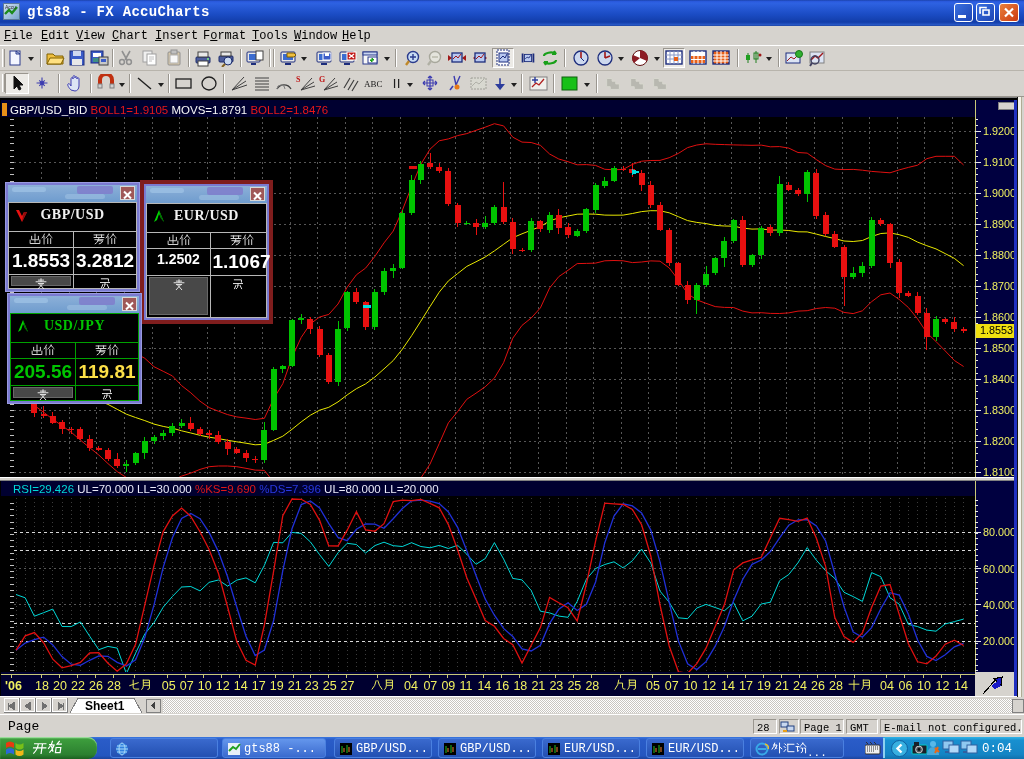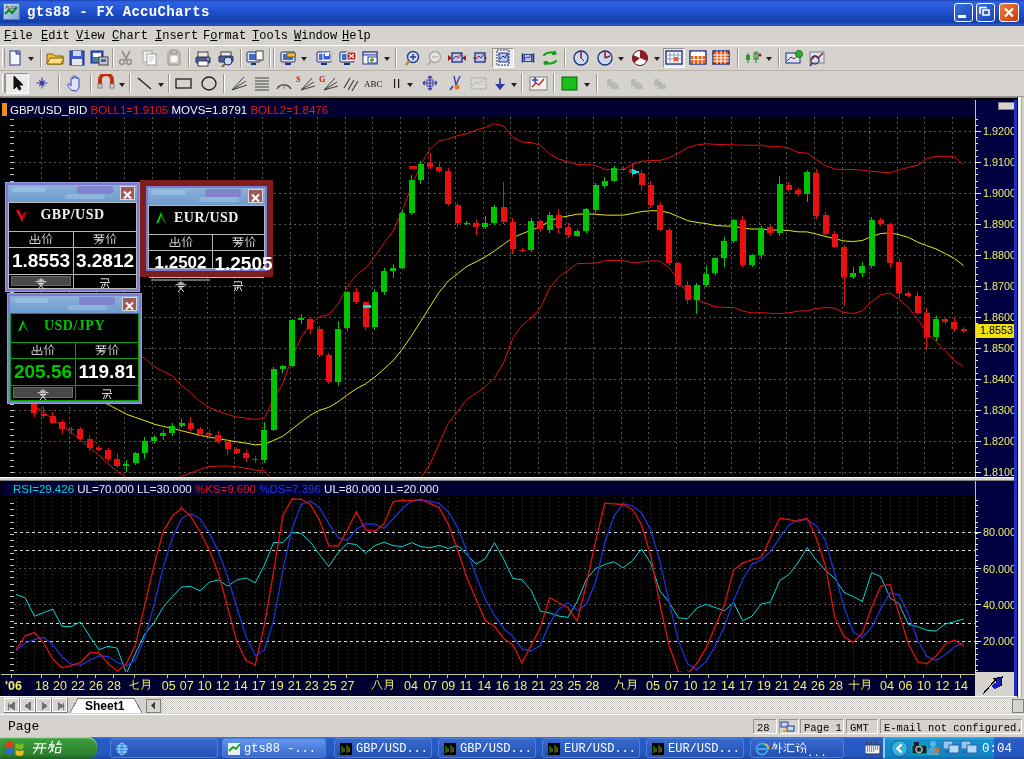--- a/index.html
+++ b/index.html
@@ -1123,21 +1123,21 @@
     <rect x="163" y="602" width="849" height="14" fill="url(#hatch)"></rect>
     <defs>
       <pattern id="hatch" width="2" height="2" patternUnits="userSpaceOnUse">
         <rect width="1" height="1" fill="#fff"></rect>
         <rect x="1" y="1" width="1" height="1" fill="#fff"></rect>
       </pattern>
     </defs>
     <rect x="1012" y="602" width="11" height="13" fill="#d6d3ce" stroke="#808080"></rect>
     <rect x="0" y="616" width="1024" height="1" fill="#f8f4e8"></rect>
   </svg>
-<div class="abs" style="left:140px;top:180px;width:133px;height:97px;background:#7a7ad0;border:6px solid #7f1d1d">
+<div class="abs" style="left:140px;top:180px;width:133px;height:144px;background:#7a7ad0;border:4px solid #7f1d1d">
     <div class="abs" style="left:2px;top:2px;right:2px;height:17px;background:linear-gradient(#8cb0d8,#6f9cce)">
       <div class="abs" style="left:4px;top:2px;width:34px;height:5px;background:#9cc0e4;border-radius:3px;opacity:.8"></div>
       <div class="abs" style="left:44%;top:9px;width:40px;height:5px;background:#98bce0;border-radius:3px;opacity:.7"></div>
       <div class="abs" style="right:24px;top:1px;width:36px;height:8px;background:#8080cc;border-radius:2px;opacity:.9"></div>
       <div class="abs" style="right:2px;top:1px;width:15px;height:14px;background:#a05858;border:1px solid #d8d8d8"><svg width="13" height="12">
           <path d="M3 2.5l7 7M10 2.5l-7 7" stroke="#fff" stroke-width="2"></path>
         </svg></div>
     </div>
     <div class="abs" style="left:2px;top:19px;right:2px;bottom:2px;background:#000;border:1px solid #b8b8b8">
       <div class="abs" style="left:5px;top:5px"><svg width="16" height="15">
@@ -1161,22 +1161,22 @@
         <span style="position:absolute;left:50%;top:0;transform:translateX(-50%);display:flex;color:#d8d8d8">
           <svg width="12" height="12">
             <use href="#gyao" width="12" height="12"></use>
           </svg>
           <svg width="12" height="12">
             <use href="#gjia" width="12" height="12"></use>
           </svg>
         </span>
       </div>
       <div class="abs" style="left:0;top:44px;width:100%;height:1px;background:#b8b8b8"></div>
-      <div class="abs" style="left:0;top:47px;width:63px;text-align:center;color:#fff;font-size:17px;font-weight:bold">1.2502</div>
-      <div class="abs" style="left:63px;top:47px;width:63px;text-align:center;color:#fff;font-size:19px;font-weight:bold">1.2505</div>
+      <div class="abs" style="left:0;top:47px;width:63px;text-align:center;color:#fff;font-size:14px;font-weight:bold">1.2502</div>
+      <div class="abs" style="left:63px;top:47px;width:63px;text-align:center;color:#fff;font-size:19px;font-weight:bold">1.1067</div>
       <div class="abs" style="left:0;top:71px;width:100%;height:1px;background:#b8b8b8"></div>
       <div class="abs" style="left:2px;top:73px;width:59px;bottom:2px;background:#484848;border:1px solid #686868">
         <svg style="position:absolute;left:50%;top:1px;transform:translateX(-50%);color:#e8e8e8" width="12" height="12">
           <use href="#gmai4" width="12" height="12"></use>
         </svg>
       </div>
       <div class="abs" style="left:65px;top:73px;right:2px;bottom:2px;background:#000">
         <svg style="position:absolute;left:50%;top:1px;transform:translateX(-50%);color:#e8e8e8" width="12" height="12">
           <use href="#gmai3" width="12" height="12"></use>
         </svg>
@@ -1268,21 +1268,21 @@
           <svg width="12" height="12">
             <use href="#gyao" width="12" height="12"></use>
           </svg>
           <svg width="12" height="12">
             <use href="#gjia" width="12" height="12"></use>
           </svg>
         </span>
       </div>
       <div class="abs" style="left:0;top:44px;width:100%;height:1px;background:#00a000"></div>
       <div class="abs" style="left:0;top:47px;width:64px;text-align:center;color:#00c400;font-size:19px;font-weight:bold">205.56</div>
-      <div class="abs" style="left:64px;top:47px;width:64px;text-align:center;color:#ffffff;font-size:19px;font-weight:bold">119.81</div>
+      <div class="abs" style="left:64px;top:47px;width:64px;text-align:center;color:#fde047;font-size:19px;font-weight:bold">119.81</div>
       <div class="abs" style="left:0;top:71px;width:100%;height:1px;background:#00a000"></div>
       <div class="abs" style="left:2px;top:73px;width:60px;bottom:2px;background:#484848;border:1px solid #686868">
         <svg style="position:absolute;left:50%;top:1px;transform:translateX(-50%);color:#e8e8e8" width="12" height="12">
           <use href="#gmai4" width="12" height="12"></use>
         </svg>
       </div>
       <div class="abs" style="left:66px;top:73px;right:2px;bottom:2px;background:#000">
         <svg style="position:absolute;left:50%;top:1px;transform:translateX(-50%);color:#e8e8e8" width="12" height="12">
           <use href="#gmai3" width="12" height="12"></use>
         </svg>
@@ -1369,21 +1369,21 @@
       </svg>
       <span class="abs" style="left:21px;top:3px;white-space:nowrap"></span>
     </div>
     <div class="abs" style="left:771px;top:5px"><svg width="12" height="12" style="color:#fff;vertical-align:top">
         <use href="#gwai" width="12" height="12"></use>
       </svg><svg width="12" height="12" style="color:#fff;vertical-align:top">
         <use href="#ghui" width="12" height="12"></use>
       </svg><svg width="12" height="12" style="color:#fff;vertical-align:top">
         <use href="#glun" width="12" height="12"></use>
       </svg><span style="color:#fff;font-size:11px;font-family:'Liberation Mono',monospace">...</span></div>
-    <div class="abs" style="left:883px;top:0;width:111px;height:22px;background:linear-gradient(#30b4e8 0%,#1890d0 15%,#1484c4 80%,#1070ac 100%)">
+    <div class="abs" style="left:883px;top:0;width:141px;height:22px;background:linear-gradient(#30b4e8 0%,#1890d0 15%,#1484c4 80%,#1070ac 100%)">
       <div class="abs" style="left:0;top:1px;width:2px;height:20px;background:#8cd0f0"></div>
       <svg width="16" height="13" style="position:absolute;left:-18px;top:5px">
         <rect x="0" y="3" width="15" height="9" rx="1" fill="#f0f0f0" stroke="#303030"></rect>
         <path d="M2 5h11M2 7h11M2 9h7" stroke="#303030" stroke-dasharray="1 1"></path>
         <path d="M1 0l2 2M5 0l2 2M9 0l2 2" stroke="#303030"></path>
       </svg>
       <svg width="17" height="17" style="position:absolute;left:8px;top:3px">
         <circle cx="8.5" cy="8.5" r="8" fill="#38b0e0" stroke="#1060a0"></circle>
         <path d="M10.5 4.5l-4 4 4 4" stroke="#fff" stroke-width="2.4" fill="none"></path>
       </svg>

